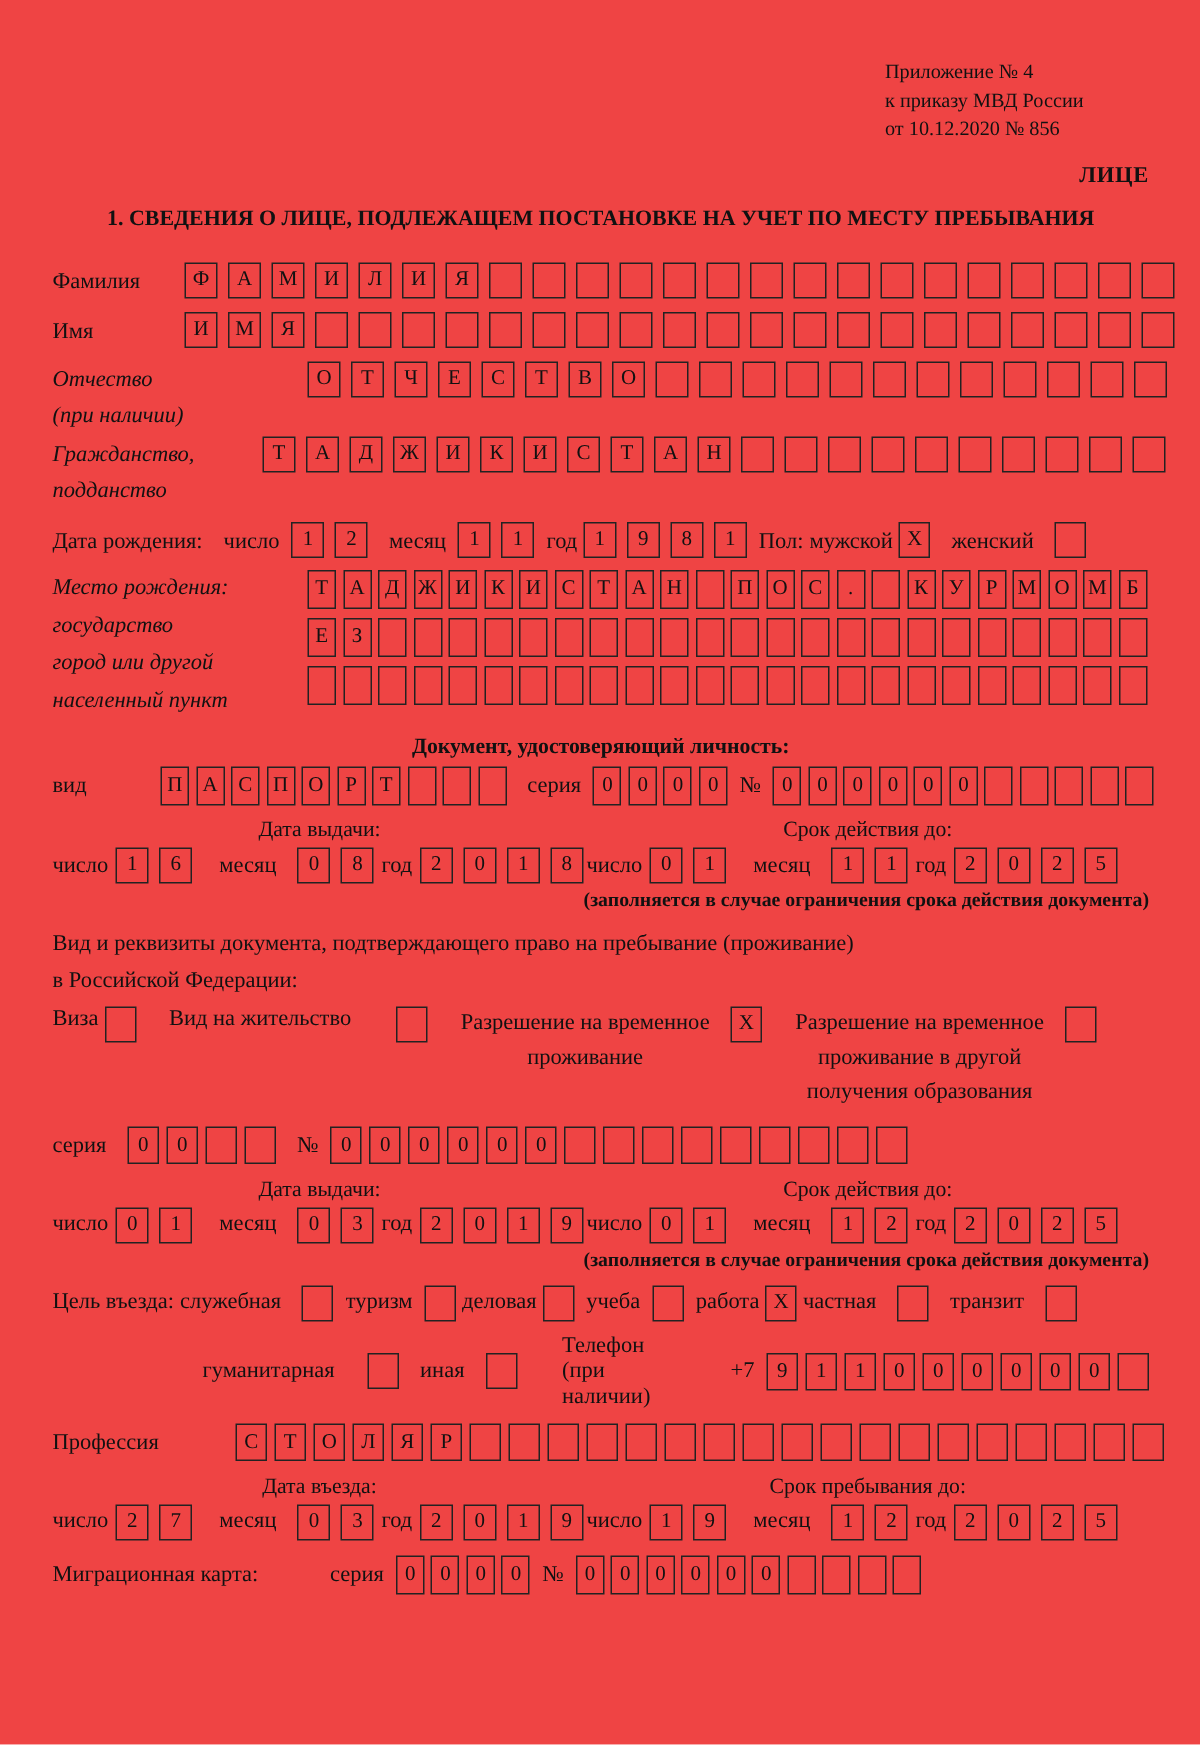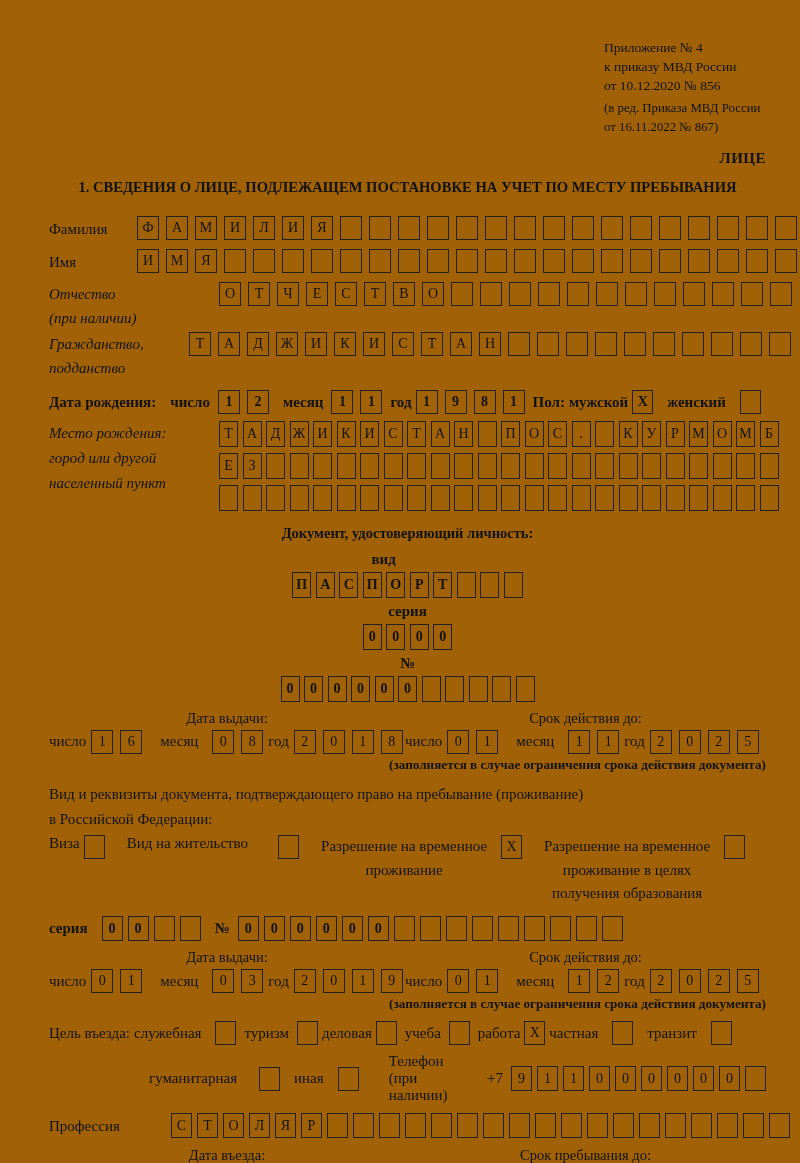--- a/index.html
+++ b/index.html
@@ -1,18 +1,18 @@
 <!DOCTYPE html>
 <html><head>
 <meta charset="utf-8">
 <style>
   * { margin:0; padding:0; box-sizing:border-box; }
   html,body { background:#fff; }
   body { font-family:"Liberation Serif","DejaVu Serif",serif; color:#111; }
-  .page { width:800px; height:1163px; background:#a16207; padding:38px 34px 20px 49px; overflow:hidden; }
+  .page { width:800px; height:1163px; background:#ef4444; padding:38px 34px 20px 35px; overflow:hidden; }
 
   .appendix { margin-left:555px; font-size:13.5px; line-height:1.42; }
   .appendix .amend { margin-top:4px; font-size:12.8px; }
   .forma { text-align:right; font-weight:bold; font-size:15px; margin-top:14px; letter-spacing:.5px; }
 
   .title { text-align:center; font-weight:bold; font-size:15.5px; margin-top:16px; line-height:1.5; }
   .blank-underline { display:inline-block; width:52px; border-bottom:2px solid #222; height:14px; margin-left:6px; }
 
   .sec-heading { text-align:center; font-weight:bold; font-size:14.6px; margin-top:12px; }
 
@@ -27,21 +27,21 @@
   .boxrow.tight { gap:4.5px; } .boxrow.tight .cell { width:19px; height:26px; line-height:24px; }
 
   .chk { display:inline-block; width:21px; height:24px; border:1.7px solid #222;
          text-align:center; font-size:14px; line-height:22px; flex:none; }
 
   .stack > div { margin-bottom:6px; }
   .stack > div:last-child { margin-bottom:0; }
 
   .doc-heading { text-align:center; font-weight:bold; font-size:14.5px; margin-top:10px; }
 
-  .inlinerow { display:flex; align-items:center; margin-top:7px;font-weight:bold; }
+  .inlinerow { display:flex; margin-top:7px; }
   .gap4 { width:4px; flex:none; } .gap8 { width:8px; flex:none; }
   .gap14 { width:14px; flex:none; } .gap22 { width:22px; flex:none; } .gap30 { width:30px; flex:none; }
 
   .datecols { display:flex; margin-top:8px; }
   .datecol-l { width:356px; flex:none; }
   .datecol-r { flex:1; }
   .datehead { text-align:center; font-size:14.5px; margin-bottom:3px; }
   .dategroup { display:flex; align-items:center; gap:5px; font-size:15px; }
   .valid-note { text-align:right; font-size:13.2px; margin-top:3px;font-weight:bold; }
 
@@ -55,24 +55,20 @@
 </style>
 </head>
 <body>
 
 <div class="page">
 
   <div class="appendix">
     <div>Приложение № 4</div>
     <div>к приказу МВД России</div>
     <div>от 10.12.2020 № 856</div>
-    <div class="amend">
-      <div>(в ред. Приказа МВД России</div>
-      <div>от 16.11.2022 № 867)</div>
-    </div>
   </div>
 
   <div class="forma">ЛИЦЕ</div>
 
 
   <div class="sec-heading">1. СВЕДЕНИЯ О ЛИЦЕ, ПОДЛЕЖАЩЕМ ПОСТАНОВКЕ НА УЧЕТ ПО МЕСТУ ПРЕБЫВАНИЯ</div>
 
   <div class="frow" style="margin-top:20px;">
     <span class="flabel" style="width:88px;">Фамилия</span>
     <span class="boxrow">
@@ -223,20 +219,21 @@
     <span class="chk">X</span>
       <span class="gap14"></span>
     <span class="flabel">женский</span>
       <span class="gap14"></span>
     <span class="chk"></span>
   </div>
 
   <div class="frow" style="margin-top:6px;">
     <div class="flabel-multi" style="width:170px; line-height:25px;">
       <div>Место рождения:</div>
+      <div>государство</div>
       <div>город или другой</div>
       <div>населенный пункт</div>
     </div>
     <div class="stack">
       <div class="boxrow tight">
           <span class="cell">Т</span>
           <span class="cell">А</span>
           <span class="cell">Д</span>
           <span class="cell">Ж</span>
           <span class="cell">И</span>
@@ -310,21 +307,21 @@
           <span class="cell"></span>
           <span class="cell"></span>
           <span class="cell"></span>
           <span class="cell"></span>
         </div>
     </div>
   </div>
 
   <div class="doc-heading">Документ, удостоверяющий личность:</div>
 
-  <div class="inlinerow" style="margin-top:4px;flex-direction:column;">
+  <div class="inlinerow" style="margin-top:4px;">
     <span class="flabel" style="width:72px;">вид</span>
     <span class="boxrow tight">
         <span class="cell">П</span>
         <span class="cell">А</span>
         <span class="cell">С</span>
         <span class="cell">П</span>
         <span class="cell">О</span>
         <span class="cell">Р</span>
         <span class="cell">Т</span>
         <span class="cell"></span>
@@ -426,21 +423,21 @@
       <span class="gap22"></span>
     <div class="center-block">
       <div>Разрешение на временное</div>
       <div>проживание</div>
     </div>
       <span class="gap14"></span>
     <span class="chk">X</span>
       <span class="gap22"></span>
     <div class="center-block">
       <div>Разрешение на временное</div>
-      <div>проживание в целях</div>
+      <div>проживание в другой</div>
       <div>получения образования</div>
     </div>
       <span class="gap14"></span>
     <span class="chk"></span>
   </div>
 
   <div class="inlinerow" style="margin-top:10px;">
     <span class="flabel">серия</span>
       <span class="gap14"></span>
     <span class="boxrow med">

